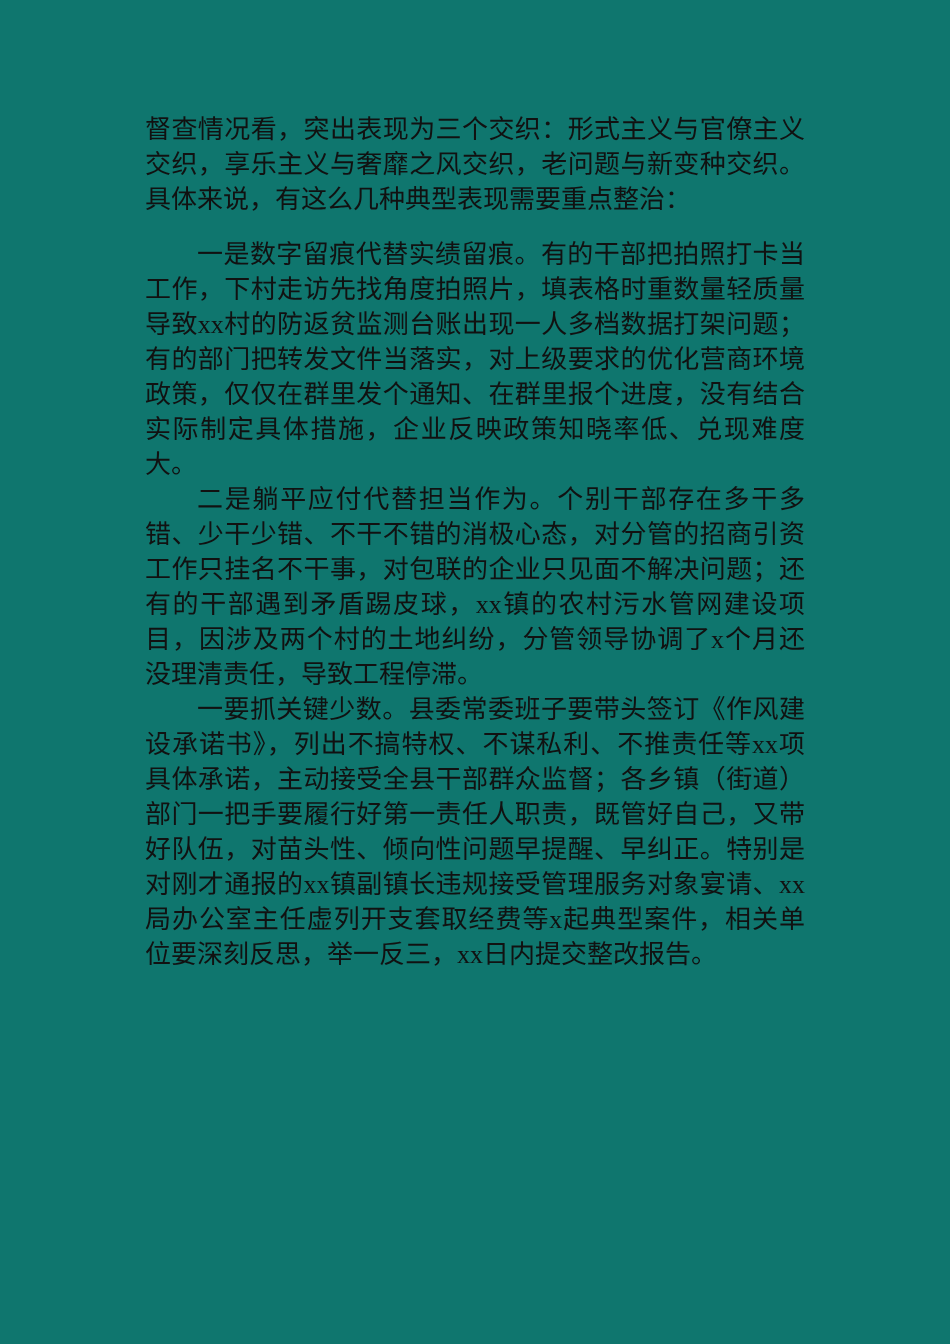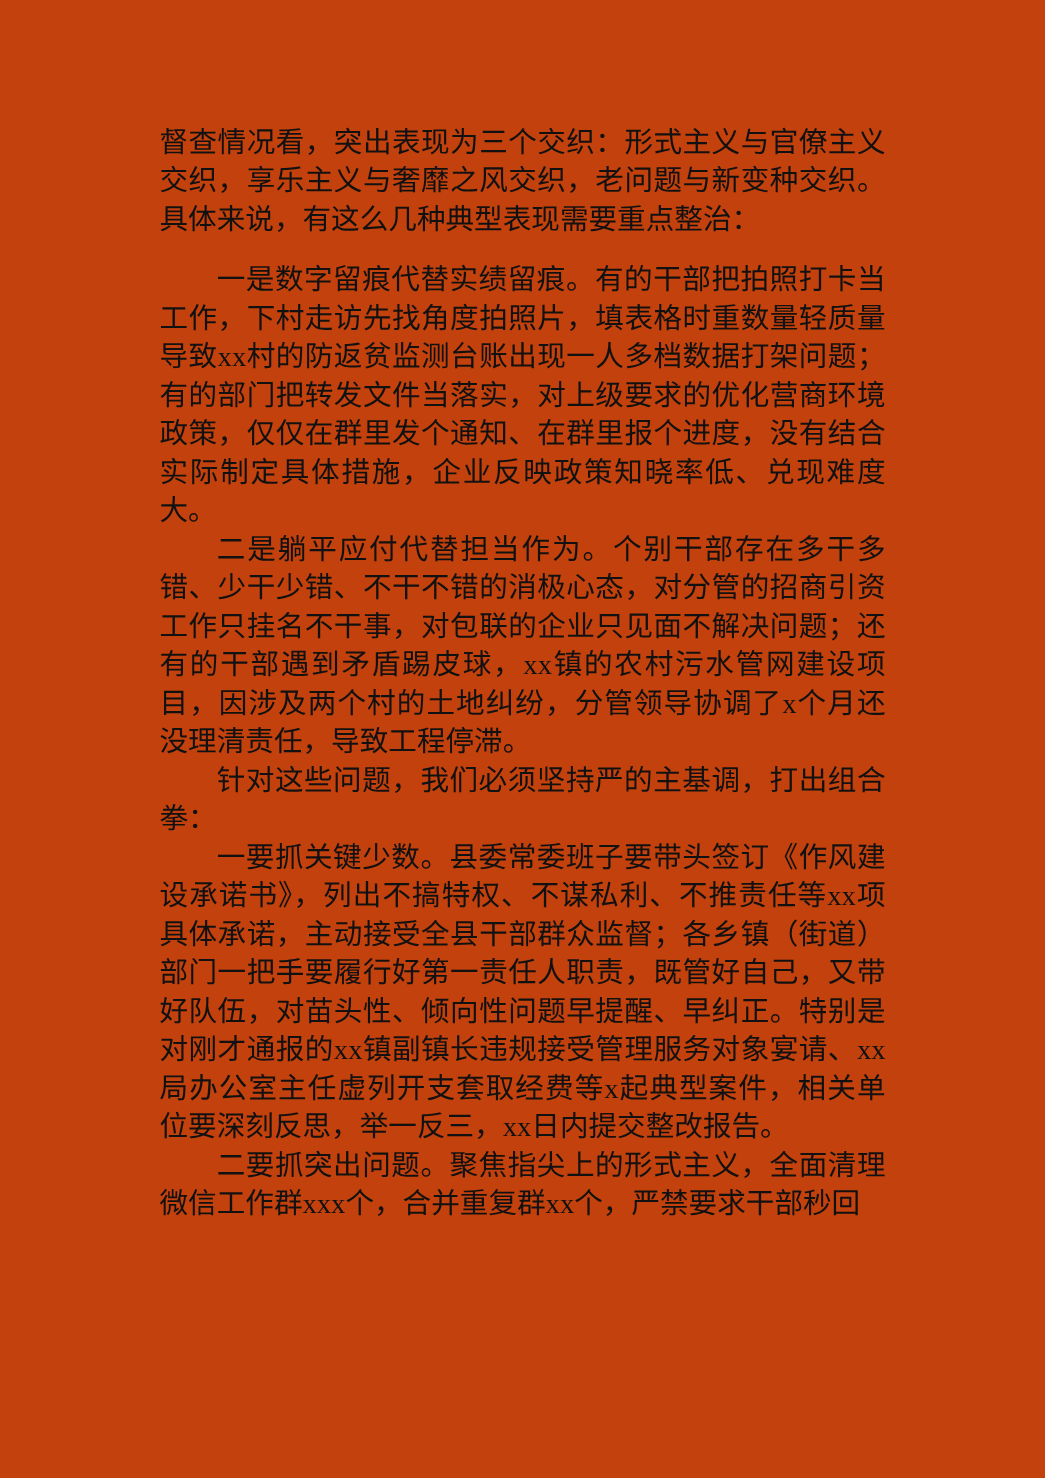--- a/index.html
+++ b/index.html
@@ -4,21 +4,21 @@
 <style>
   html, body {
     margin: 0;
     padding: 0;
     background: #ffffff;
   }
   .page {
     position: relative;
     width: 950px;
     height: 1344px;
-    background: #c2410c;
+    background: #0f766e;
     overflow: hidden;
   }
   .text-block {
     position: absolute;
     top: 112px;
     left: 145px;
     width: 660px;
   }
   .para {
     margin: 0;
@@ -36,17 +36,15 @@
   }
 </style>
 </head>
 <body>
 
 <div class="page">
   <div class="text-block" id="doc-body">
       <p class="para" style="color: rgb(17, 17, 17);">督查情况看，突出表现为三个交织：形式主义与官僚主义交织，享乐主义与奢靡之风交织，老问题与新变种交织。具体来说，有这么几种典型表现需要重点整治：</p>
       <p class="para indent" style="color: rgb(17, 17, 17); margin-top: 20px;">一是数字留痕代替实绩留痕。有的干部把拍照打卡当工作，下村走访先找角度拍照片，填表格时重数量轻质量导致xx村的防返贫监测台账出现一人多档数据打架问题；有的部门把转发文件当落实，对上级要求的优化营商环境政策，仅仅在群里发个通知、在群里报个进度，没有结合实际制定具体措施，企业反映政策知晓率低、兑现难度大。</p>
       <p class="para indent" style="color: rgb(17, 17, 17);">二是躺平应付代替担当作为。个别干部存在多干多错、少干少错、不干不错的消极心态，对分管的招商引资工作只挂名不干事，对包联的企业只见面不解决问题；还有的干部遇到矛盾踢皮球，xx镇的农村污水管网建设项目，因涉及两个村的土地纠纷，分管领导协调了x个月还没理清责任，导致工程停滞。</p>
-      <p class="para indent" style="color: rgb(17, 17, 17);">针对这些问题，我们必须坚持严的主基调，打出组合拳：</p>
       <p class="para indent" style="color: rgb(17, 17, 17);">一要抓关键少数。县委常委班子要带头签订《作风建设承诺书》，列出不搞特权、不谋私利、不推责任等xx项具体承诺，主动接受全县干部群众监督；各乡镇（街道）部门一把手要履行好第一责任人职责，既管好自己，又带好队伍，对苗头性、倾向性问题早提醒、早纠正。特别是对刚才通报的xx镇副镇长违规接受管理服务对象宴请、xx局办公室主任虚列开支套取经费等x起典型案件，相关单位要深刻反思，举一反三，xx日内提交整改报告。</p>
-      <p class="para indent" style="color: rgb(17, 17, 17);">二要抓突出问题。聚焦指尖上的形式主义，全面清理微信工作群xxx个，合并重复群xx个，严禁要求干部秒回</p>
     </div>
 </div>
 
 </body></html>

